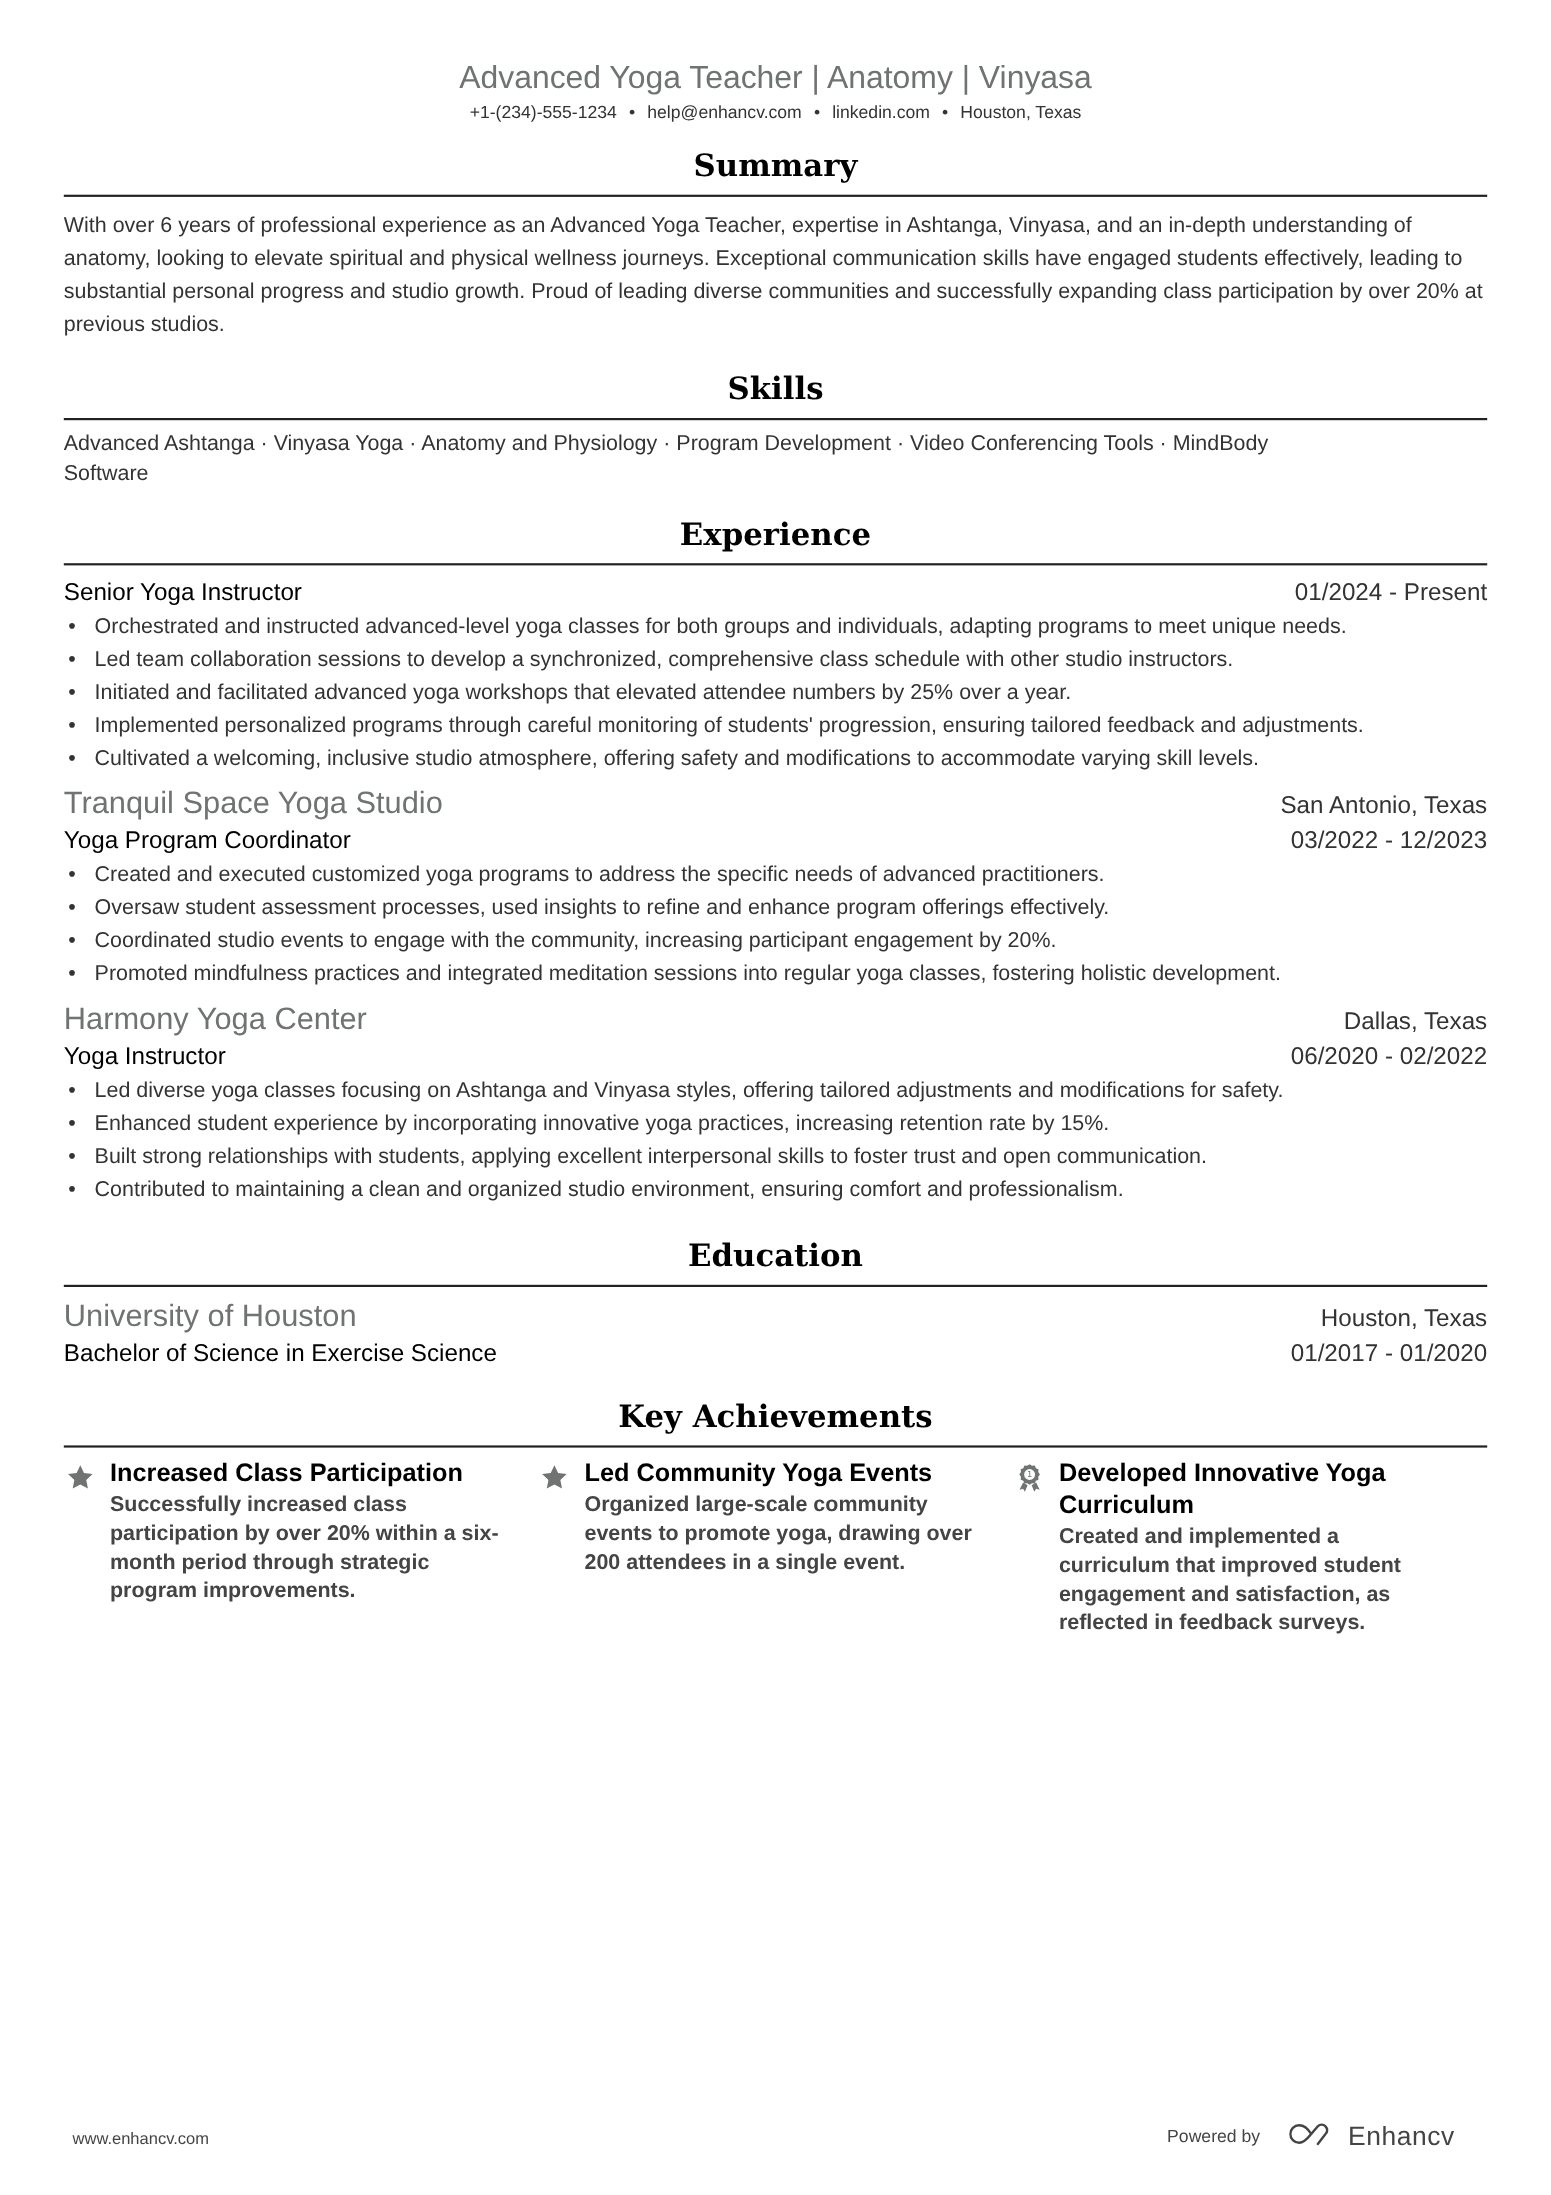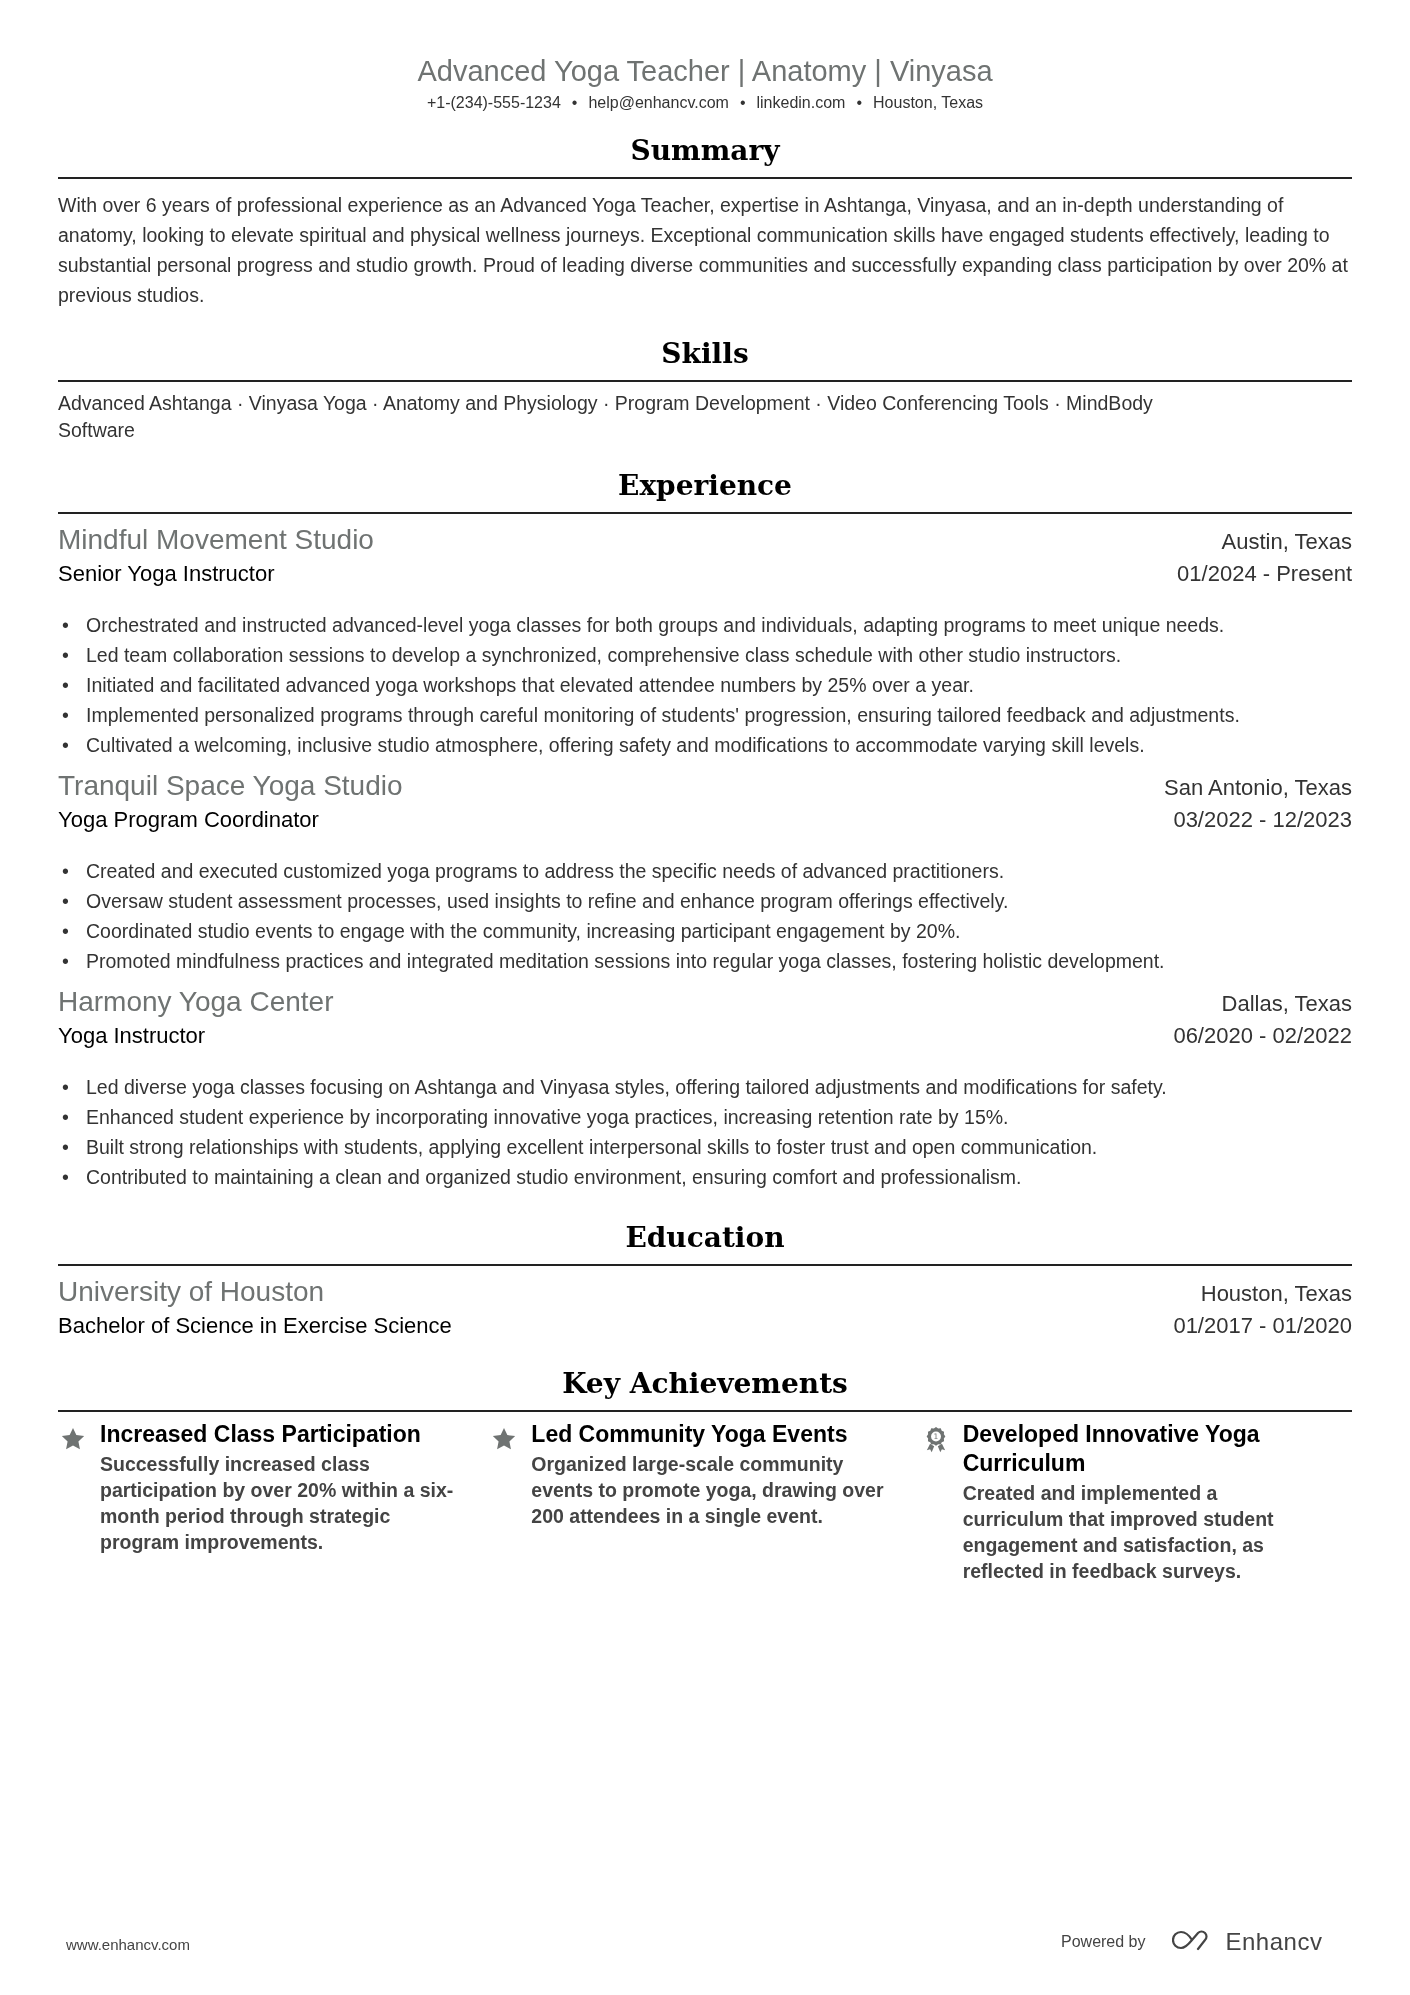--- a/index.html
+++ b/index.html
@@ -22,21 +22,21 @@
     .skills-sec { margin-top: 26px; }
     .skills-text { font-size: 19.5px; line-height: 27px; color: #333; margin-top: 8px; width: 1170px; }
 
     .exp-sec { margin-top: 24px; }
     .job { margin-top: 8px; }
     .row { display: flex; justify-content: space-between; align-items: baseline; }
     .company { font-size: 28px; color: #6f7372; line-height: 36px; }
     .loc { font-size: 22px; color: #333; line-height: 32px; }
     .role { font-size: 22px; color: #000; line-height: 32px; }
     .dates { font-size: 22px; color: #333; line-height: 32px; }
-    ul.bullets { list-style: none; margin-top: 20px; }
+    ul.bullets { list-style: none; margin-top: 0; }
     ul.bullets li { position: relative; padding-left: 28px; font-size: 19.5px; line-height: 30px; color: #333; }
     ul.bullets li::before { content: "•"; position: absolute; left: 4px; top: 0; color: #333; }
 
     .edu-sec { margin-top: 28px; }
     .edu { margin-top: 8px; }
 
     .ach-sec { margin-top: 24px; }
     .ach-grid { display: flex; margin-top: 8px; }
     .ach { width: 443px; display: flex; }
     .ach-icon { width: 42px; flex-shrink: 0; padding-top: 6px; padding-left: 2px; }
@@ -71,24 +71,20 @@
     <div class="section-title">Skills</div>
     <div class="rule"></div>
     <div class="skills-text">Advanced Ashtanga · Vinyasa Yoga · Anatomy and Physiology · Program Development · Video Conferencing Tools · MindBody Software</div>
   </div>
 
   <div class="exp-sec">
     <div class="section-title">Experience</div>
     <div class="rule"></div>
 
     <div class="job">
-      <div class="row">
-        <div class="company">Mindful Movement Studio</div>
-        <div class="loc">Austin, Texas</div>
-      </div>
       <div class="row">
         <div class="role">Senior Yoga Instructor</div>
         <div class="dates">01/2024 - Present</div>
       </div>
       <ul class="bullets">
         <li>Orchestrated and instructed advanced-level yoga classes for both groups and individuals, adapting programs to meet unique needs.</li>
         <li>Led team collaboration sessions to develop a synchronized, comprehensive class schedule with other studio instructors.</li>
         <li>Initiated and facilitated advanced yoga workshops that elevated attendee numbers by 25% over a year.</li>
         <li>Implemented personalized programs through careful monitoring of students' progression, ensuring tailored feedback and adjustments.</li>
         <li>Cultivated a welcoming, inclusive studio atmosphere, offering safety and modifications to accommodate varying skill levels.</li>

